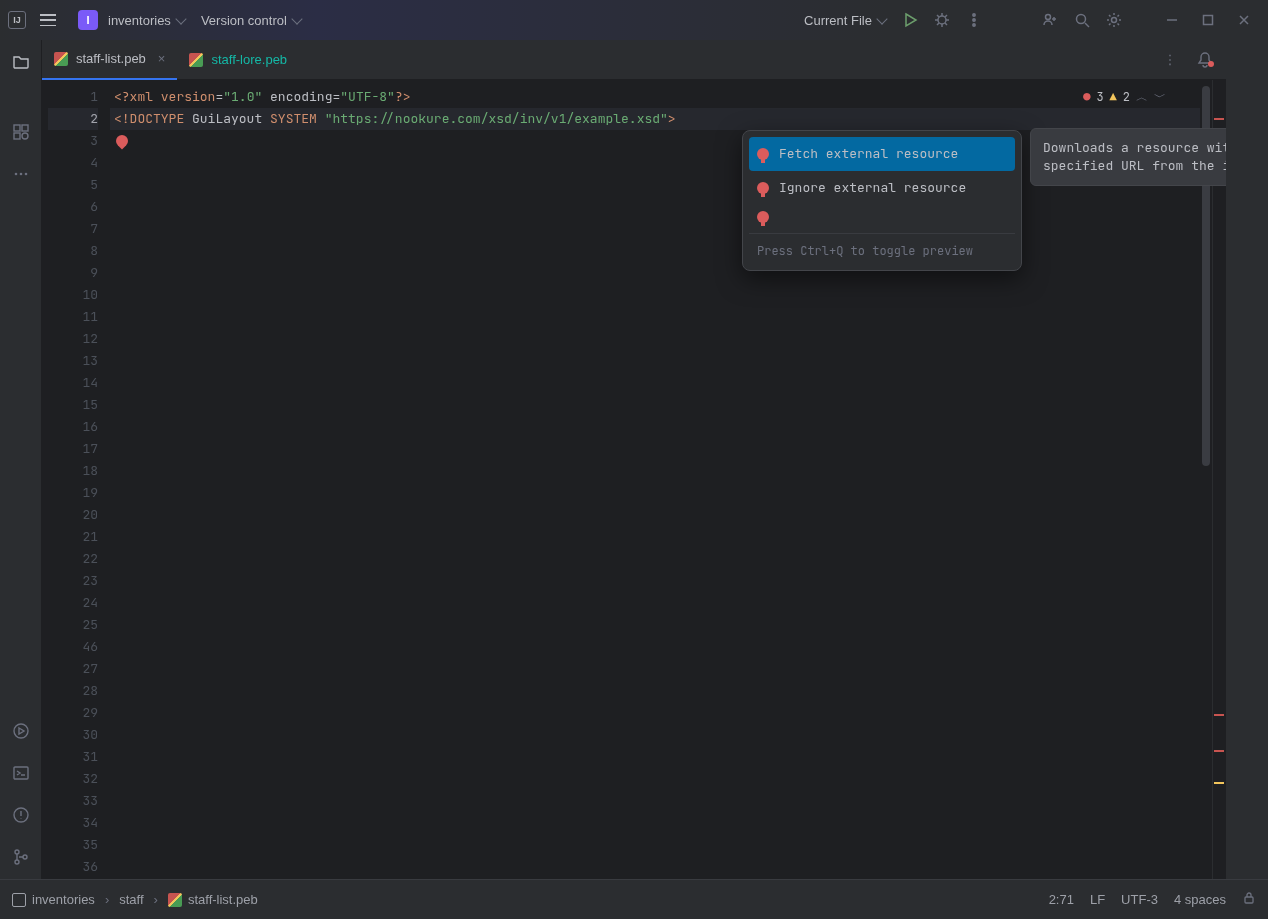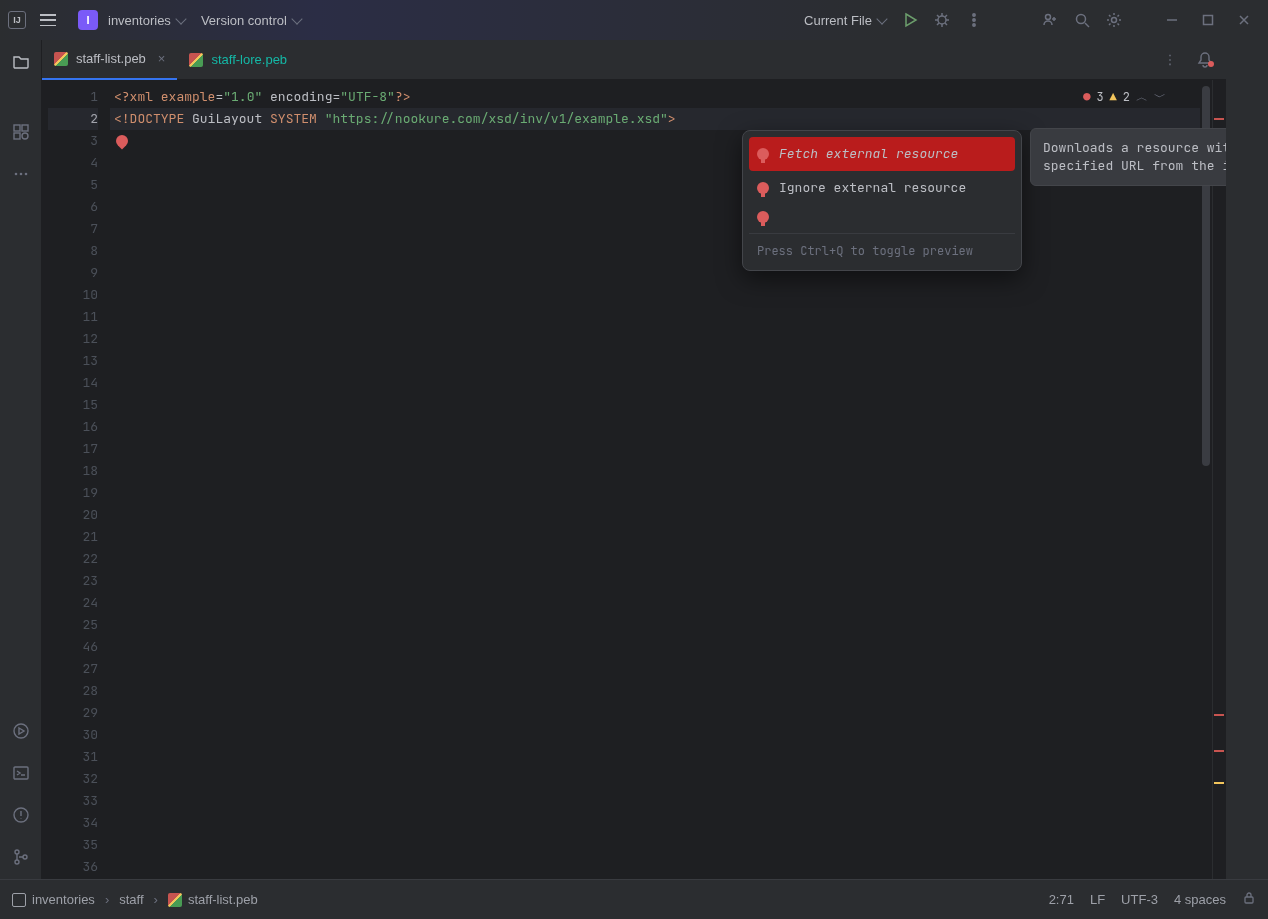--- a/index.html
+++ b/index.html
@@ -64,21 +64,21 @@
 .insp-err { color:#db5c5c;font-weight:700; }
 .insp-warn { color:#f2c55c;font-weight:700; }
 
 .minimap { width:14px;background:#1e1f22;border-left:1px solid #2b2d30;position:relative; }
 .mm-mark { position:absolute;right:2px;width:10px;height:2px; }
 
 .right-rail { width:42px;background:#2b2d30;display:flex;flex-direction:column;align-items:center;padding-top:10px; }
 
 .popup { position:absolute; left:632px; top:50px; width:280px; background:#2b2d30; border:1px solid #43454a; border-radius:8px; box-shadow:0 8px 24px rgba(0,0,0,.5); padding:6px;z-index:10; }
 .popup-item { display:flex;align-items:center;gap:10px;padding:6px 8px;border-radius:4px;cursor:pointer;font-size:13px;color:#bcbec4; }
-.popup-item.sel { background:#b91c1c;font-style:italic; }
+.popup-item.sel { background:#0369a1; }
 .popup-bulb { width:12px;height:12px;background:#db5c5c;border-radius:50%;position:relative;flex-shrink:0; }
 .popup-bulb::after { content:"";position:absolute;bottom:-3px;left:4px;width:4px;height:4px;background:#db5c5c; }
 .popup-footer { padding:6px 8px 2px;color:#6c707e;font-size:12px;border-top:1px solid #393b40;margin-top:4px; }
 
 .tooltip { position:absolute; left:920px; top:48px; width:302px; background:#393b40; border:1px solid #43454a; border-radius:6px; padding:10px 12px; color:#bcbec4; font-size:13px; line-height:1.4; z-index:11; }
 
 .vscroll { width:12px;background:#1e1f22;position:relative; }
 .vthumb { position:absolute;top:6px;left:2px;width:8px;height:380px;background:#3a3c42;border-radius:4px; }
 
 .status-bar { height:40px;background:#2b2d30;border-top:1px solid #393b40;display:flex;align-items:center;padding:0 12px;gap:6px;font-size:13px;color:#9da0a8; }
@@ -283,21 +283,21 @@
         </div>
       <div class="code-area">
         <div class="inspection-bar">
           <span class="insp-err">●</span>
             <span>3</span>
           <span class="insp-warn">▲</span>
             <span>2</span>
           <span style="color:#6c707e;cursor:pointer">︿</span>
           <span style="color:#6c707e;cursor:pointer">﹀</span>
         </div>
-        <div class="code-line"><span class="c-tag">&lt;?</span><span class="c-tag">xml example</span><span class="c-pun">=</span><span class="c-str">"1.0"</span> <span class="c-attr">encoding</span><span class="c-pun">=</span><span class="c-str">"UTF-8"</span><span class="c-tag">?&gt;</span></div>
+        <div class="code-line"><span class="c-tag">&lt;?</span><span class="c-tag">xml version</span><span class="c-pun">=</span><span class="c-str">"1.0"</span> <span class="c-attr">encoding</span><span class="c-pun">=</span><span class="c-str">"UTF-8"</span><span class="c-tag">?&gt;</span></div>
         <div class="code-line active"><span class="c-tag">&lt;!DOCTYPE </span><span class="c-attr">GuiLayout </span><span class="c-tag">SYSTEM </span><span class="c-str">"https://nookure.com/xsd/inv/v1/example.xsd"</span><span class="c-tag">&gt;</span></div>
         <div class="code-line"><span class="bulb"></span></div>
 
         <div class="popup">
           <div class="popup-item sel">
               <span class="popup-bulb"></span>
               <span>Fetch external resource</span>
             </div>
           <div class="popup-item">
               <span class="popup-bulb"></span>

